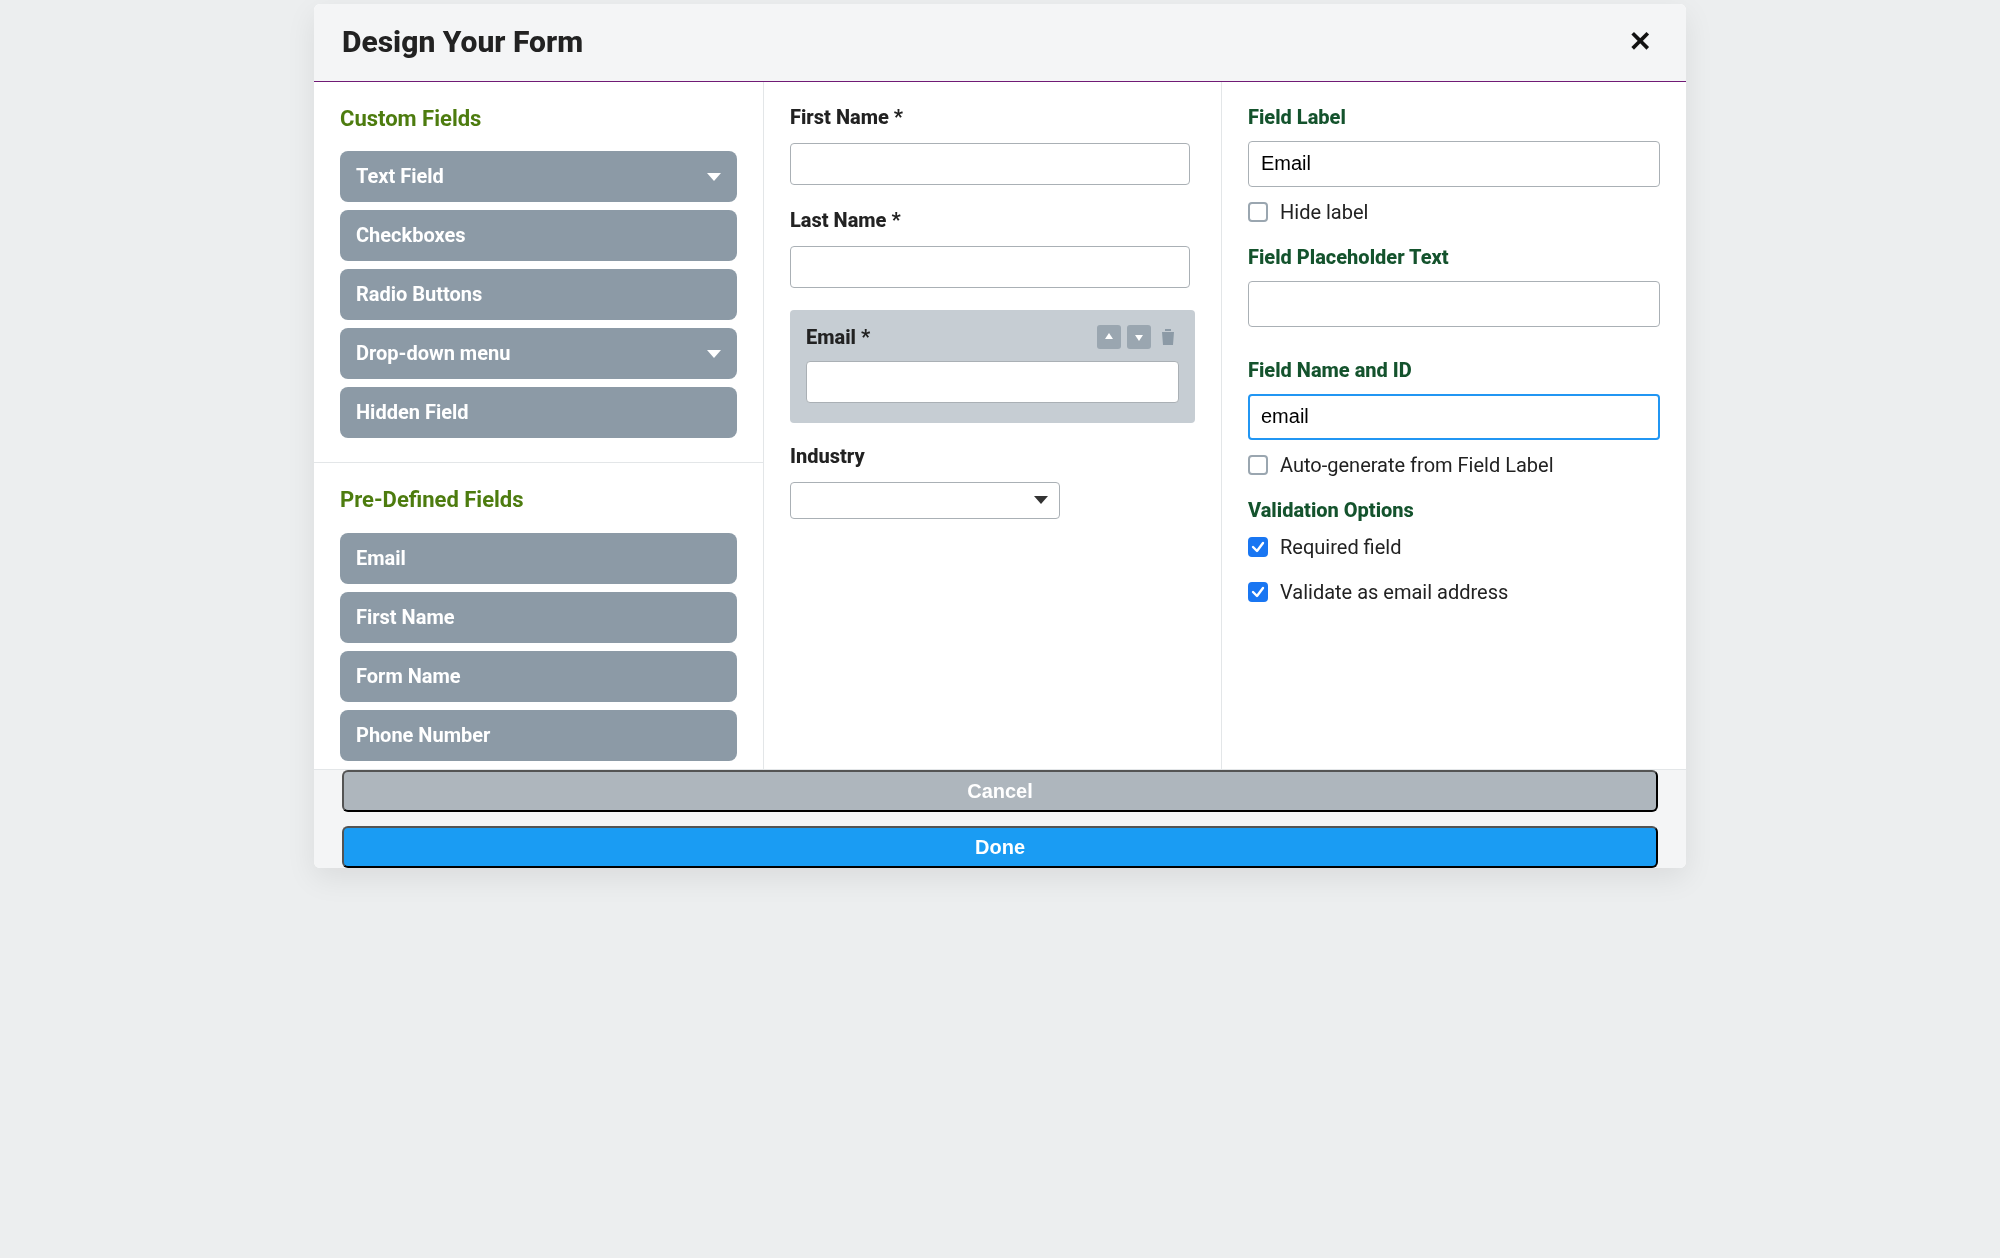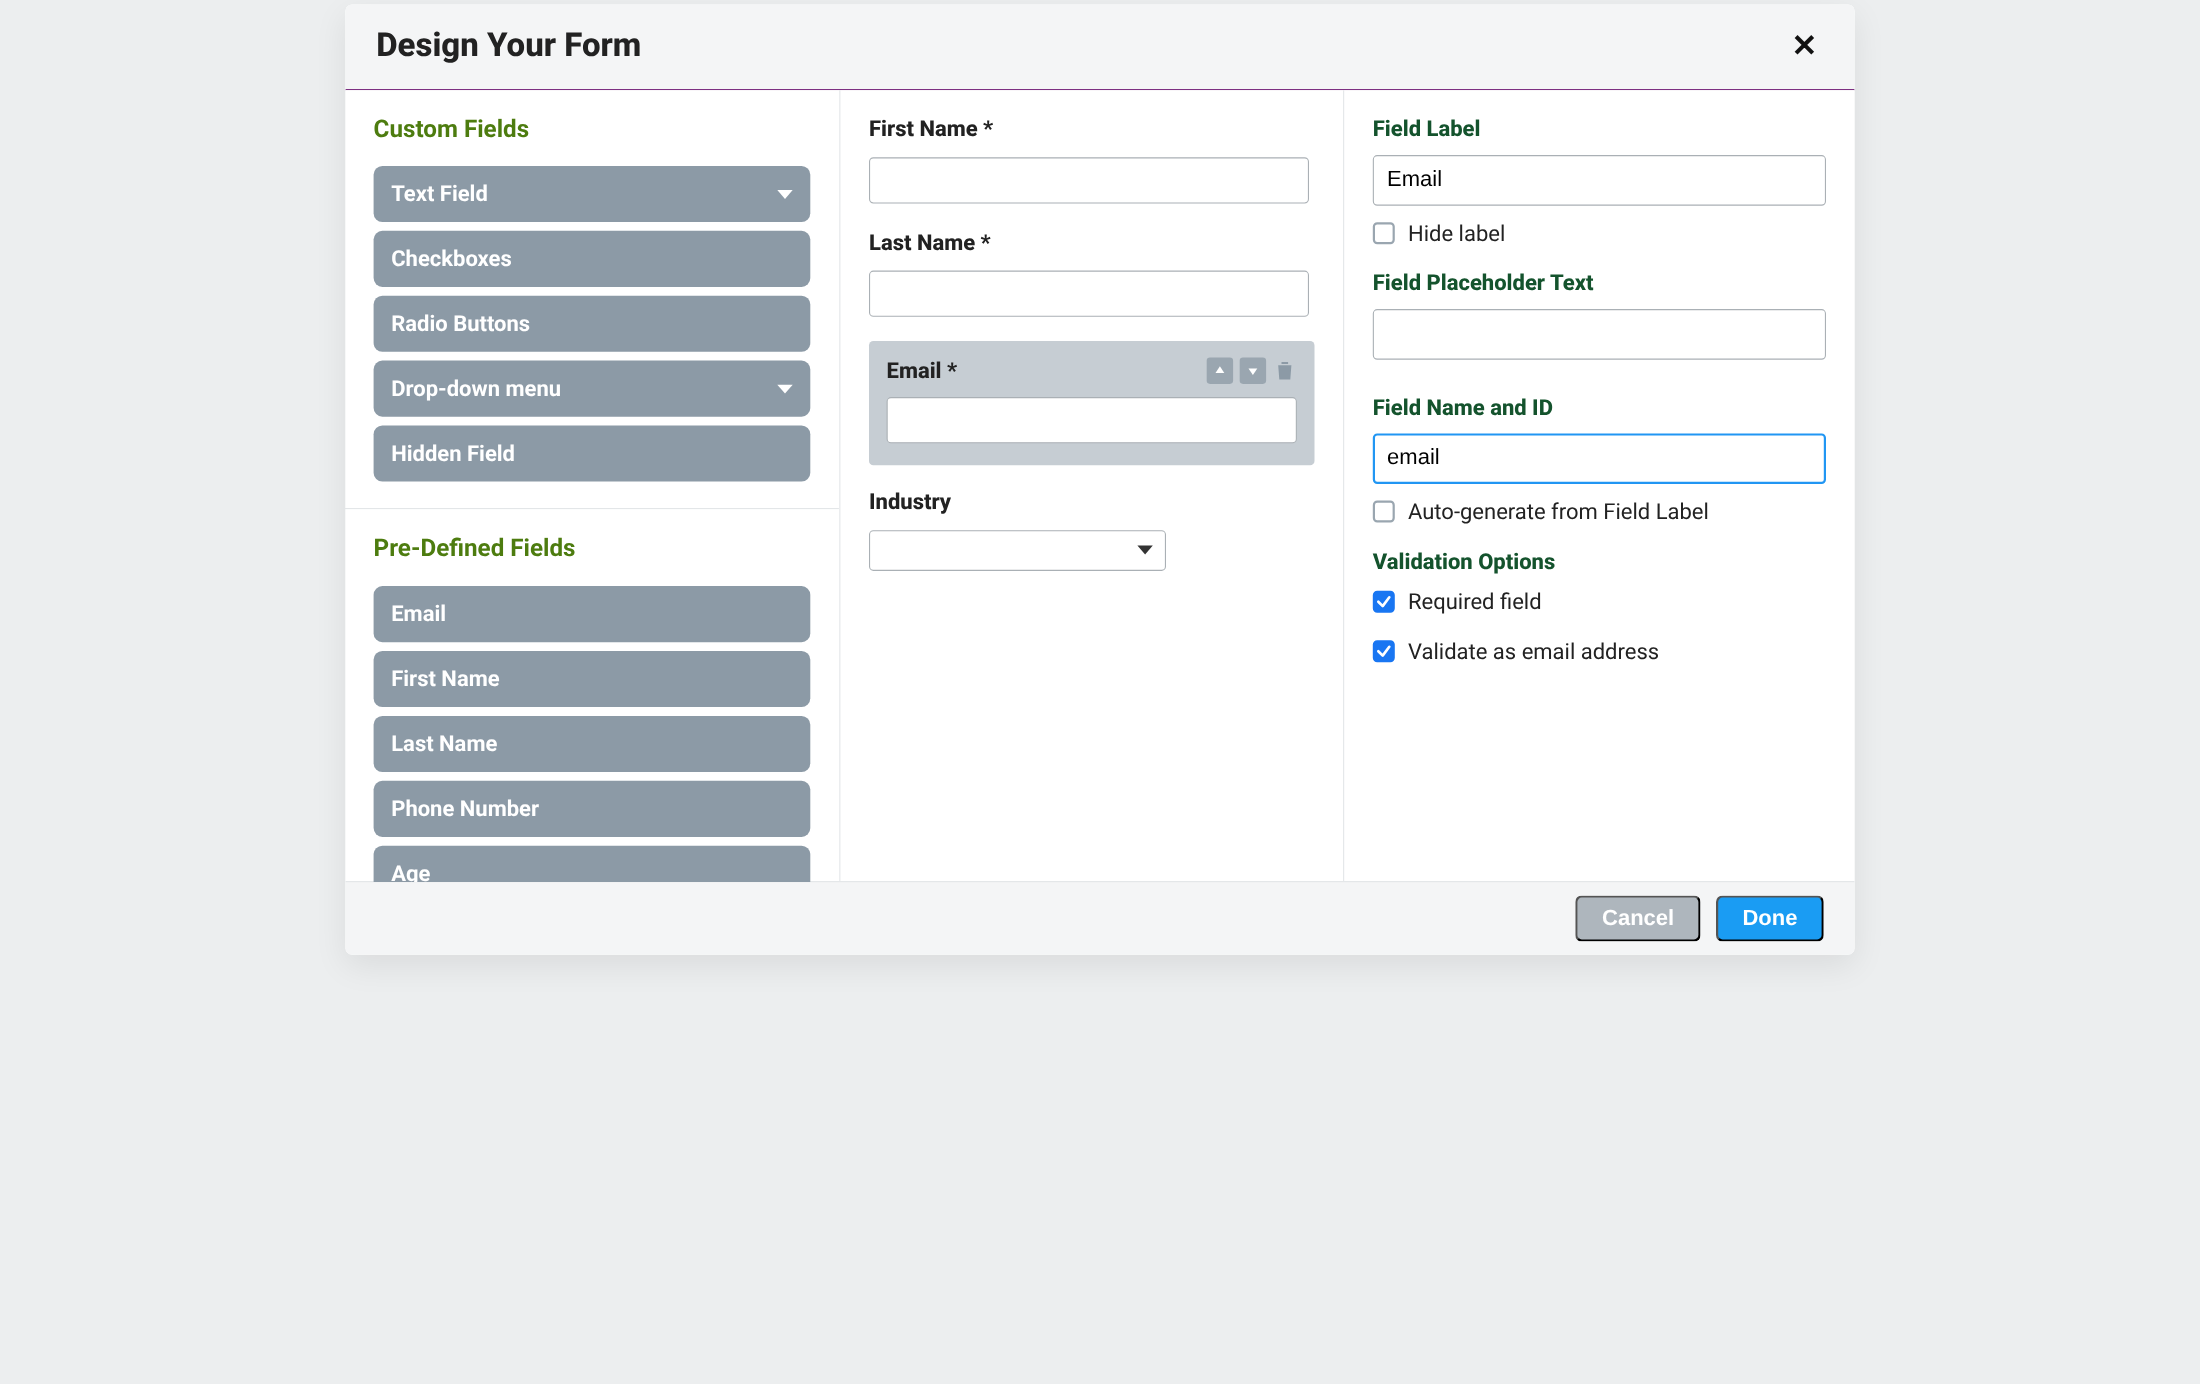--- a/index.html
+++ b/index.html
@@ -179,21 +179,21 @@
     }
     .chk.on { background: #1976f2; border-color: #1976f2; }
     .chk.on svg { display: block; }
     .chk svg { display: none; }
 
     .group-space { margin-top: 18px; }
 
     
     .modal-footer {
       display: flex; justify-content: flex-end; gap: 14px;
-      padding: 12px 28px; background: #f4f5f6; border-top: 1px solid #e3e6e8;
+      padding: 0 28px; background: #f4f5f6; border-top: 1px solid #e3e6e8; flex-direction: column;
     }
     .btn { height: 42px; border-radius: 6px; padding: 0 22px; font-size: 20px; font-weight: 700; cursor: pointer; }
     .btn-cancel { background: #aeb6bd; color: #fff; }
     .btn-done { background: #1a9cf3; color: #fff; }
   </style>
 </head>
 <body>
 
 <div class="modal">
 
@@ -232,21 +232,21 @@
       <div class="section">
         <h4 class="section-title">Pre-Defined Fields</h4>
 
         <div class="pill">
           <span>Email</span>
         </div>
         <div class="pill">
           <span>First Name</span>
         </div>
         <div class="pill">
-          <span>Last Name</span>
+          <span>Form Name</span>
         </div>
         <div class="pill">
           <span>Phone Number</span>
         </div>
         <div class="pill">
           <span>Age</span>
         </div>
       </div>
     </div>
 

